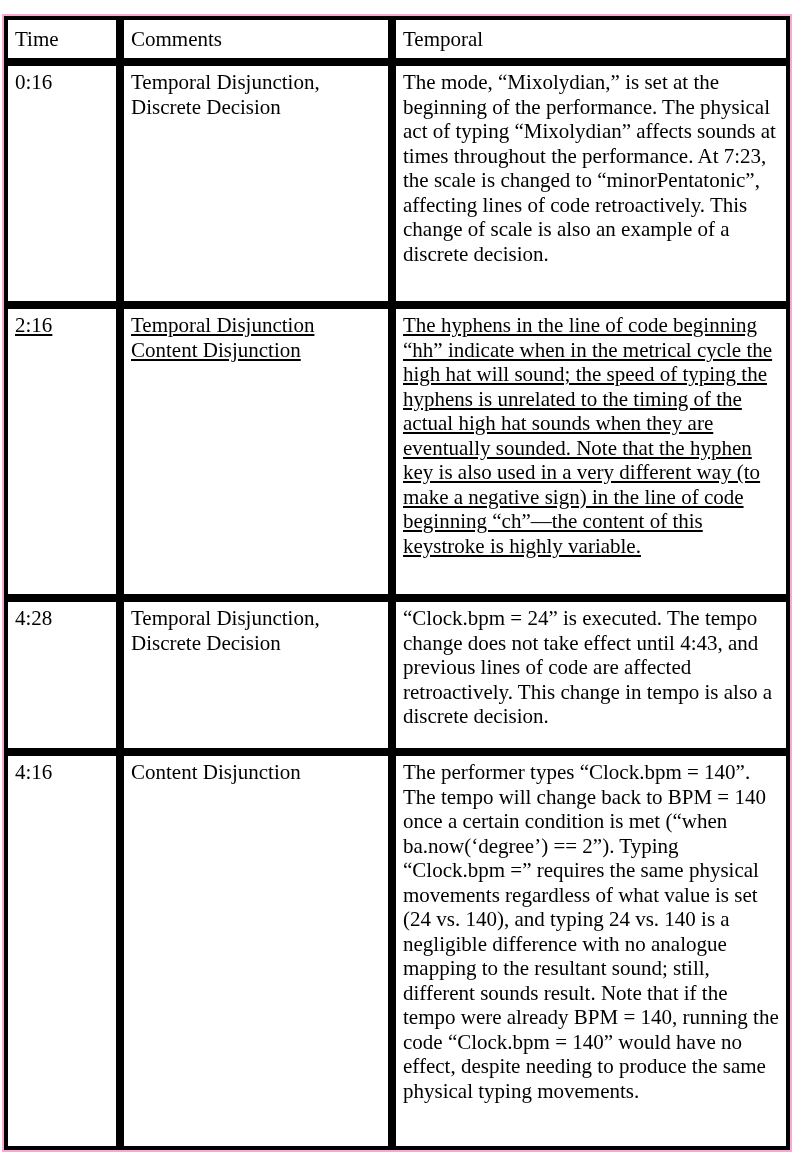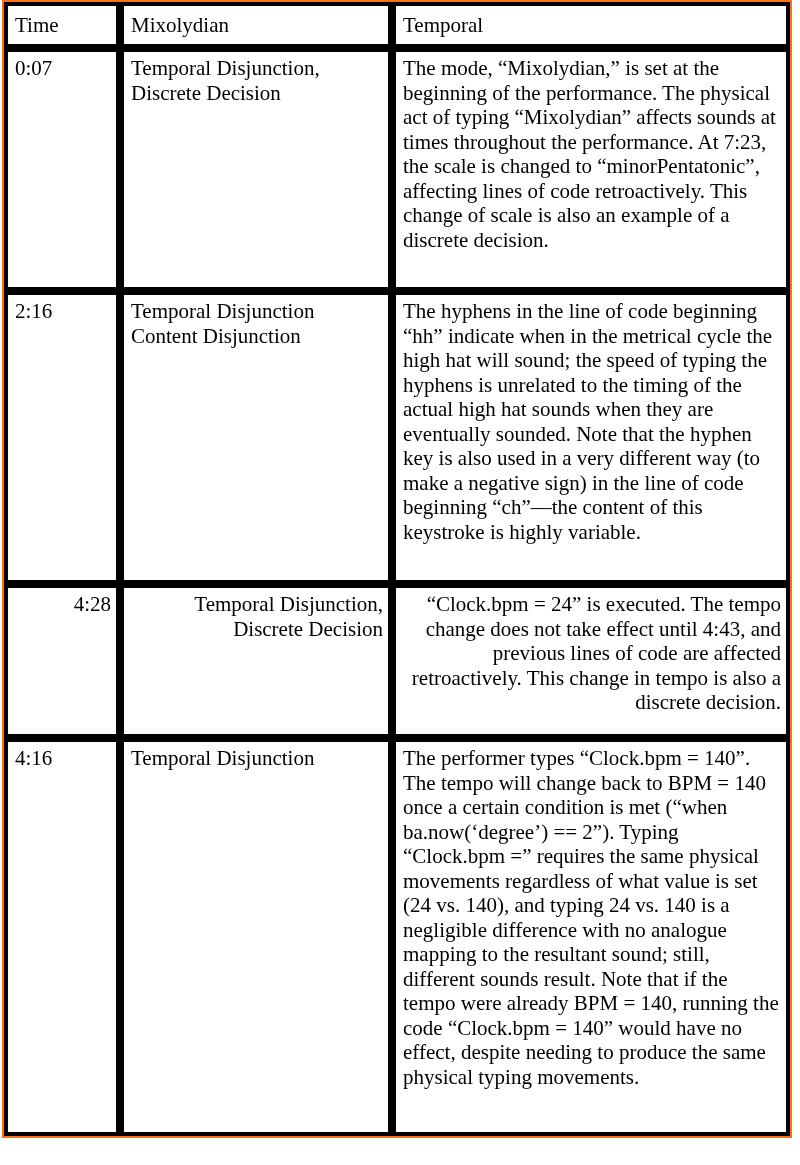--- a/index.html
+++ b/index.html
@@ -12,22 +12,22 @@
     width: 800px;
     height: 1165px;
     font-family: "Liberation Serif", serif;
     color: #000000;
   }
   table.principles {
     border-collapse: separate;
     border-spacing: 0;
     table-layout: fixed;
     width: 786px;
-    margin: 0 0 0 2px;
-    border: 2px solid #f97316;
+    margin: 14px 0 0 2px;
+    border: 2px solid #f9a8d4;
   }
   col.col-time      { width: 116px; }
   col.col-principle { width: 272px; }
   col.col-comments  { width: 398px; }
   th, td {
     border: 4px solid #000;
     font-size: 21px;
     line-height: 24.5px;
     text-align: left;
     font-weight: normal;
@@ -36,55 +36,55 @@
   th {
     vertical-align: middle;
     height: 46px;
     padding: 2px 4px 2px 7px;
   }
   td {
     vertical-align: top;
     padding: 4px 5px 3px 7px;
   }
   tr.row-0 td { height: 243px; }
-  tr.row-1 td { height: 293px; }
-  tr.row-2 td { height: 154px; text-align: right; }
+  tr.row-1 td { height: 293px; text-decoration: underline; }
+  tr.row-2 td { height: 154px; }
   tr.row-3 td { height: 398px; }
 </style>
 </head>
 <body>
 
 <table class="principles">
   <colgroup>
     <col class="col-time">
     <col class="col-principle">
     <col class="col-comments">
   </colgroup>
   <thead>
     <tr>
       <th>Time</th>
-      <th>Mixolydian</th>
+      <th>Comments</th>
       <th>Temporal</th>
     </tr>
   </thead>
   <tbody>
     <tr class="row-0">
-      <td>0:07</td>
+      <td>0:16</td>
       <td>Temporal Disjunction, Discrete Decision</td>
       <td>The mode, “Mixolydian,” is set at the beginning of the performance. The physical act of typing “Mixolydian” affects sounds at times throughout the performance. At 7:23, the scale is changed to “minorPentatonic”, affecting lines of code retroactively. This change of scale is also an example of a discrete decision.</td>
     </tr>
     <tr class="row-1">
       <td>2:16</td>
       <td>Temporal Disjunction Content Disjunction</td>
       <td>The hyphens in the line of code beginning “hh” indicate when in the metrical cycle the high hat will sound; the speed of typing the hyphens is unrelated to the timing of the actual high hat sounds when they are eventually sounded. Note that the hyphen key is also used in a very different way (to make a negative sign) in the line of code beginning “ch”—the content of this keystroke is highly variable.</td>
     </tr>
     <tr class="row-2">
       <td>4:28</td>
       <td>Temporal Disjunction, Discrete Decision</td>
       <td>“Clock.bpm = 24” is executed. The tempo change does not take effect until 4:43, and previous lines of code are affected retroactively. This change in tempo is also a discrete decision.</td>
     </tr>
     <tr class="row-3">
       <td>4:16</td>
-      <td>Temporal Disjunction</td>
+      <td>Content Disjunction</td>
       <td>The performer types “Clock.bpm = 140”. The tempo will change back to BPM = 140 once a certain condition is met (“when ba.now(‘degree’) == 2”). Typing “Clock.bpm =” requires the same physical movements regardless of what value is set (24 vs. 140), and typing 24 vs. 140 is a negligible difference with no analogue mapping to the resultant sound; still, different sounds result. Note that if the tempo were already BPM = 140, running the code “Clock.bpm = 140” would have no effect, despite needing to produce the same physical typing movements.</td>
     </tr>
   </tbody>
 </table>
 
 </body></html>

